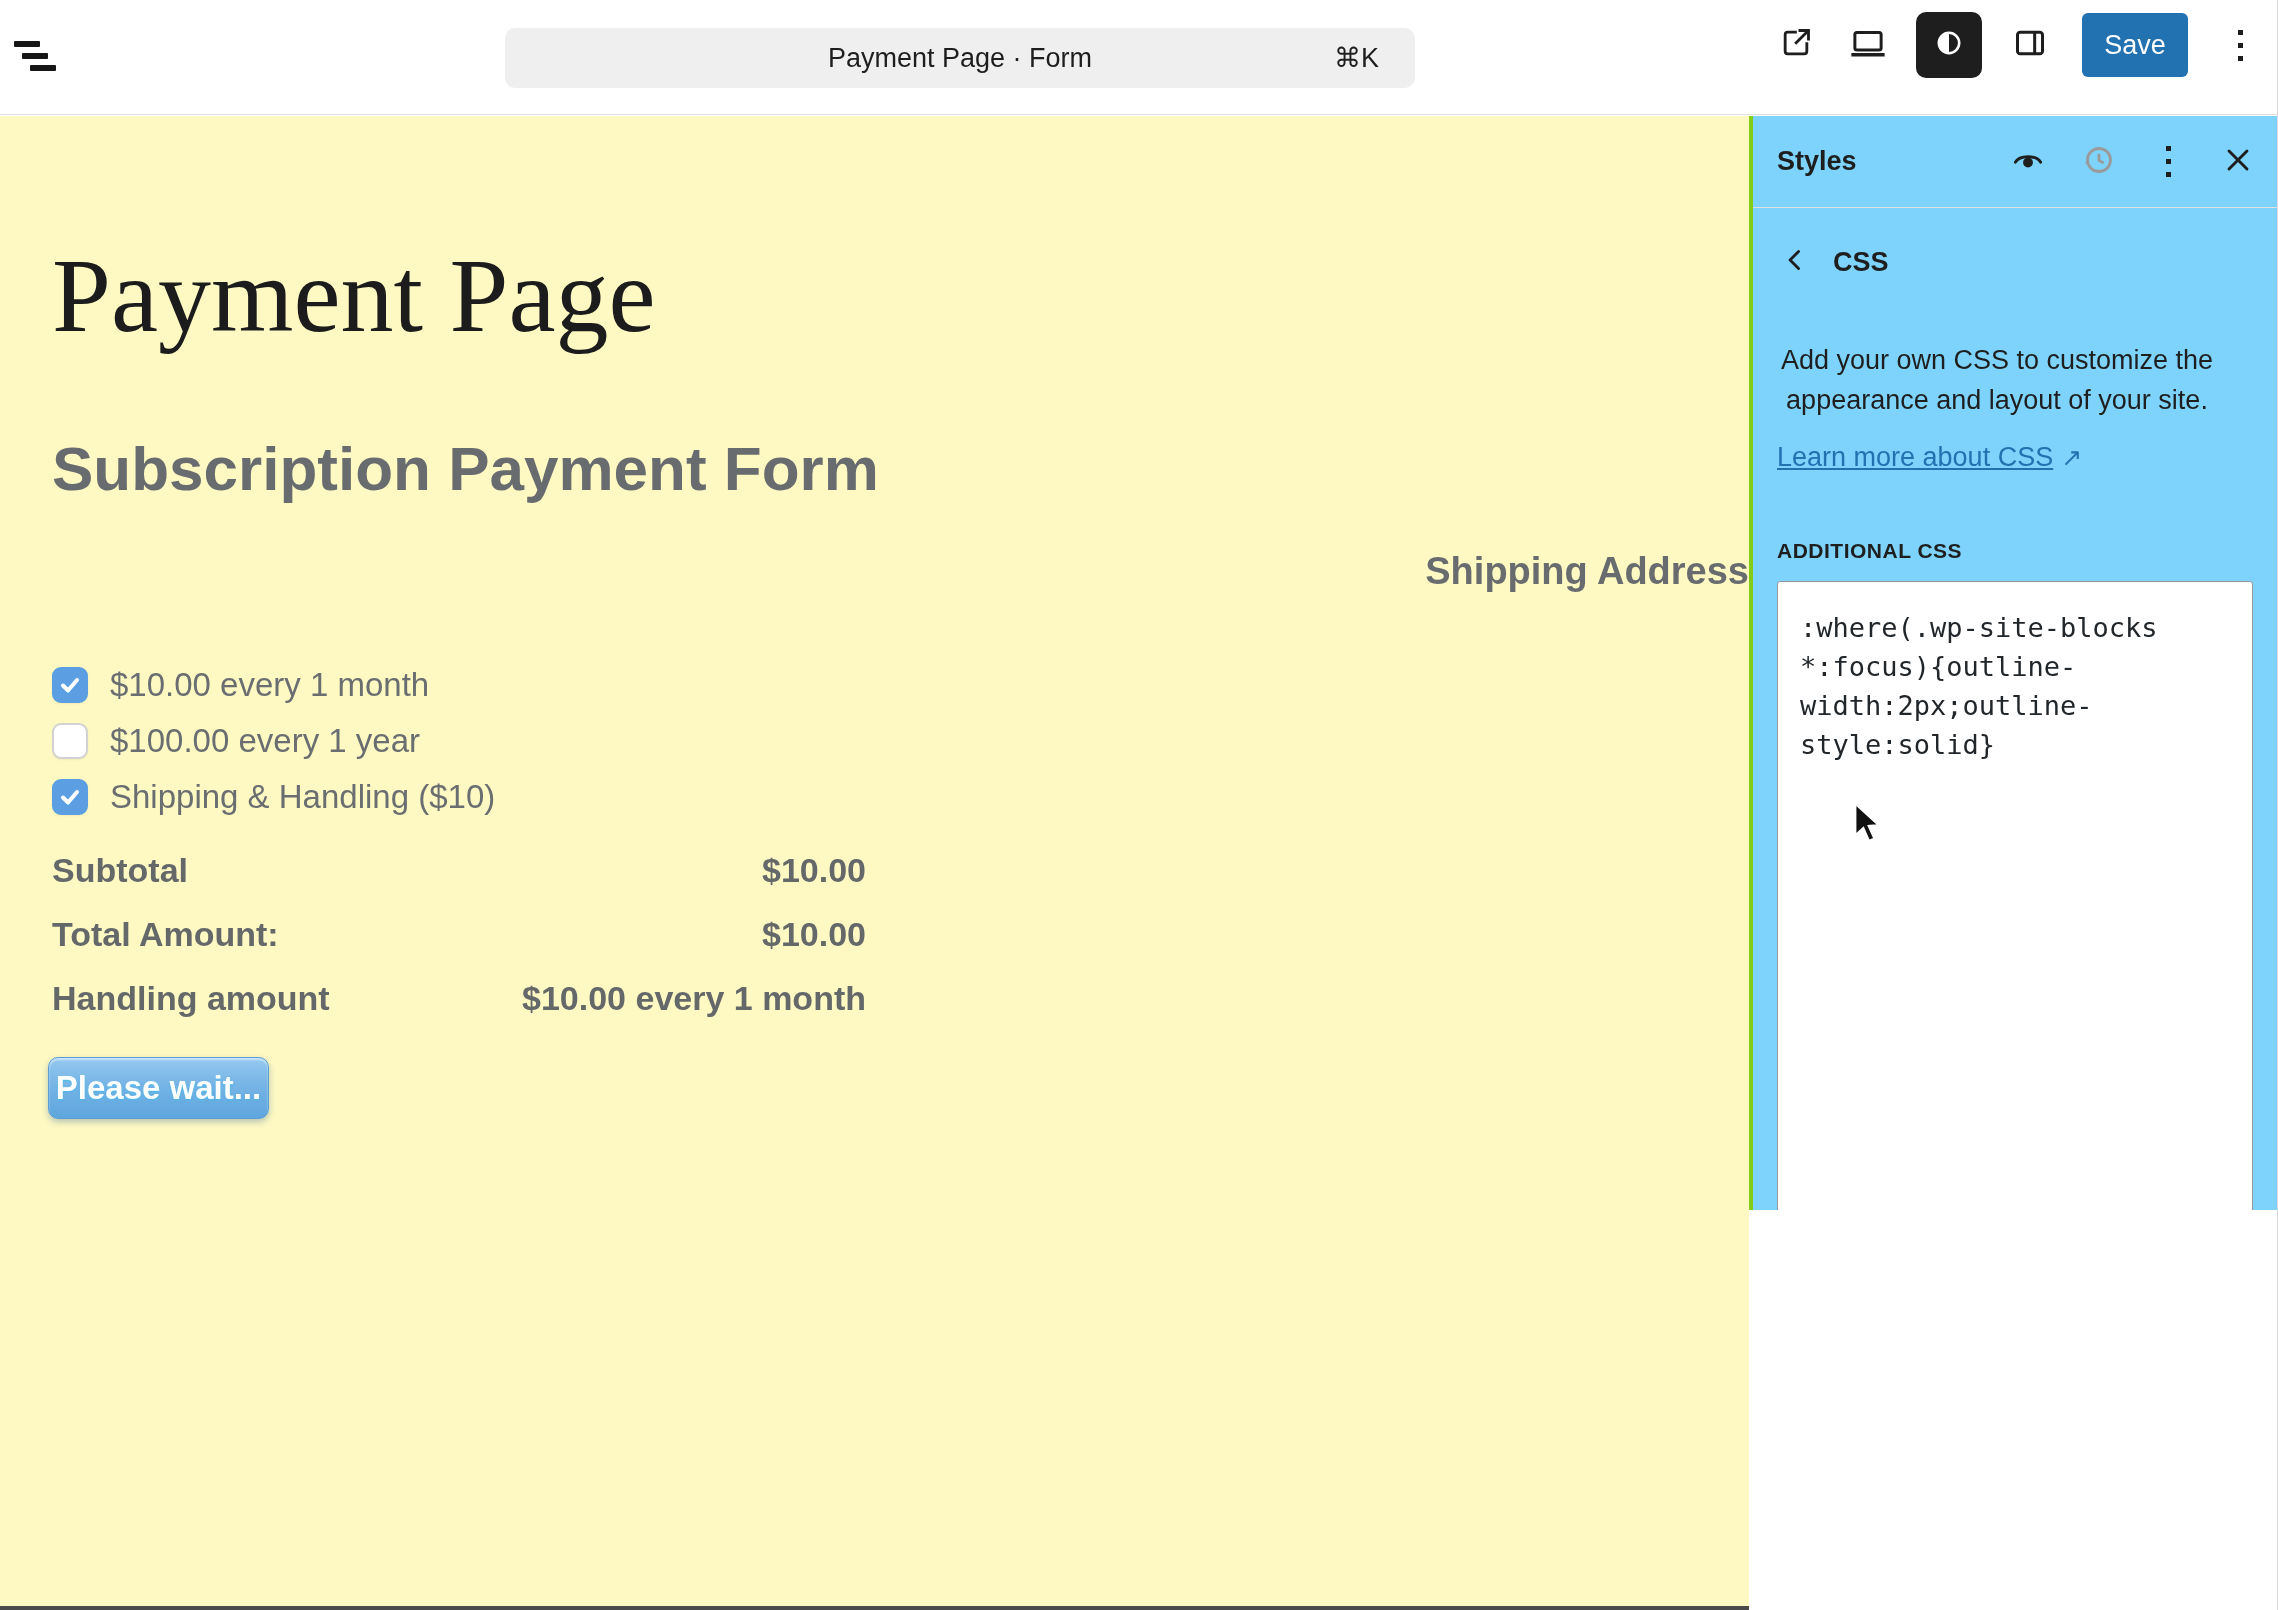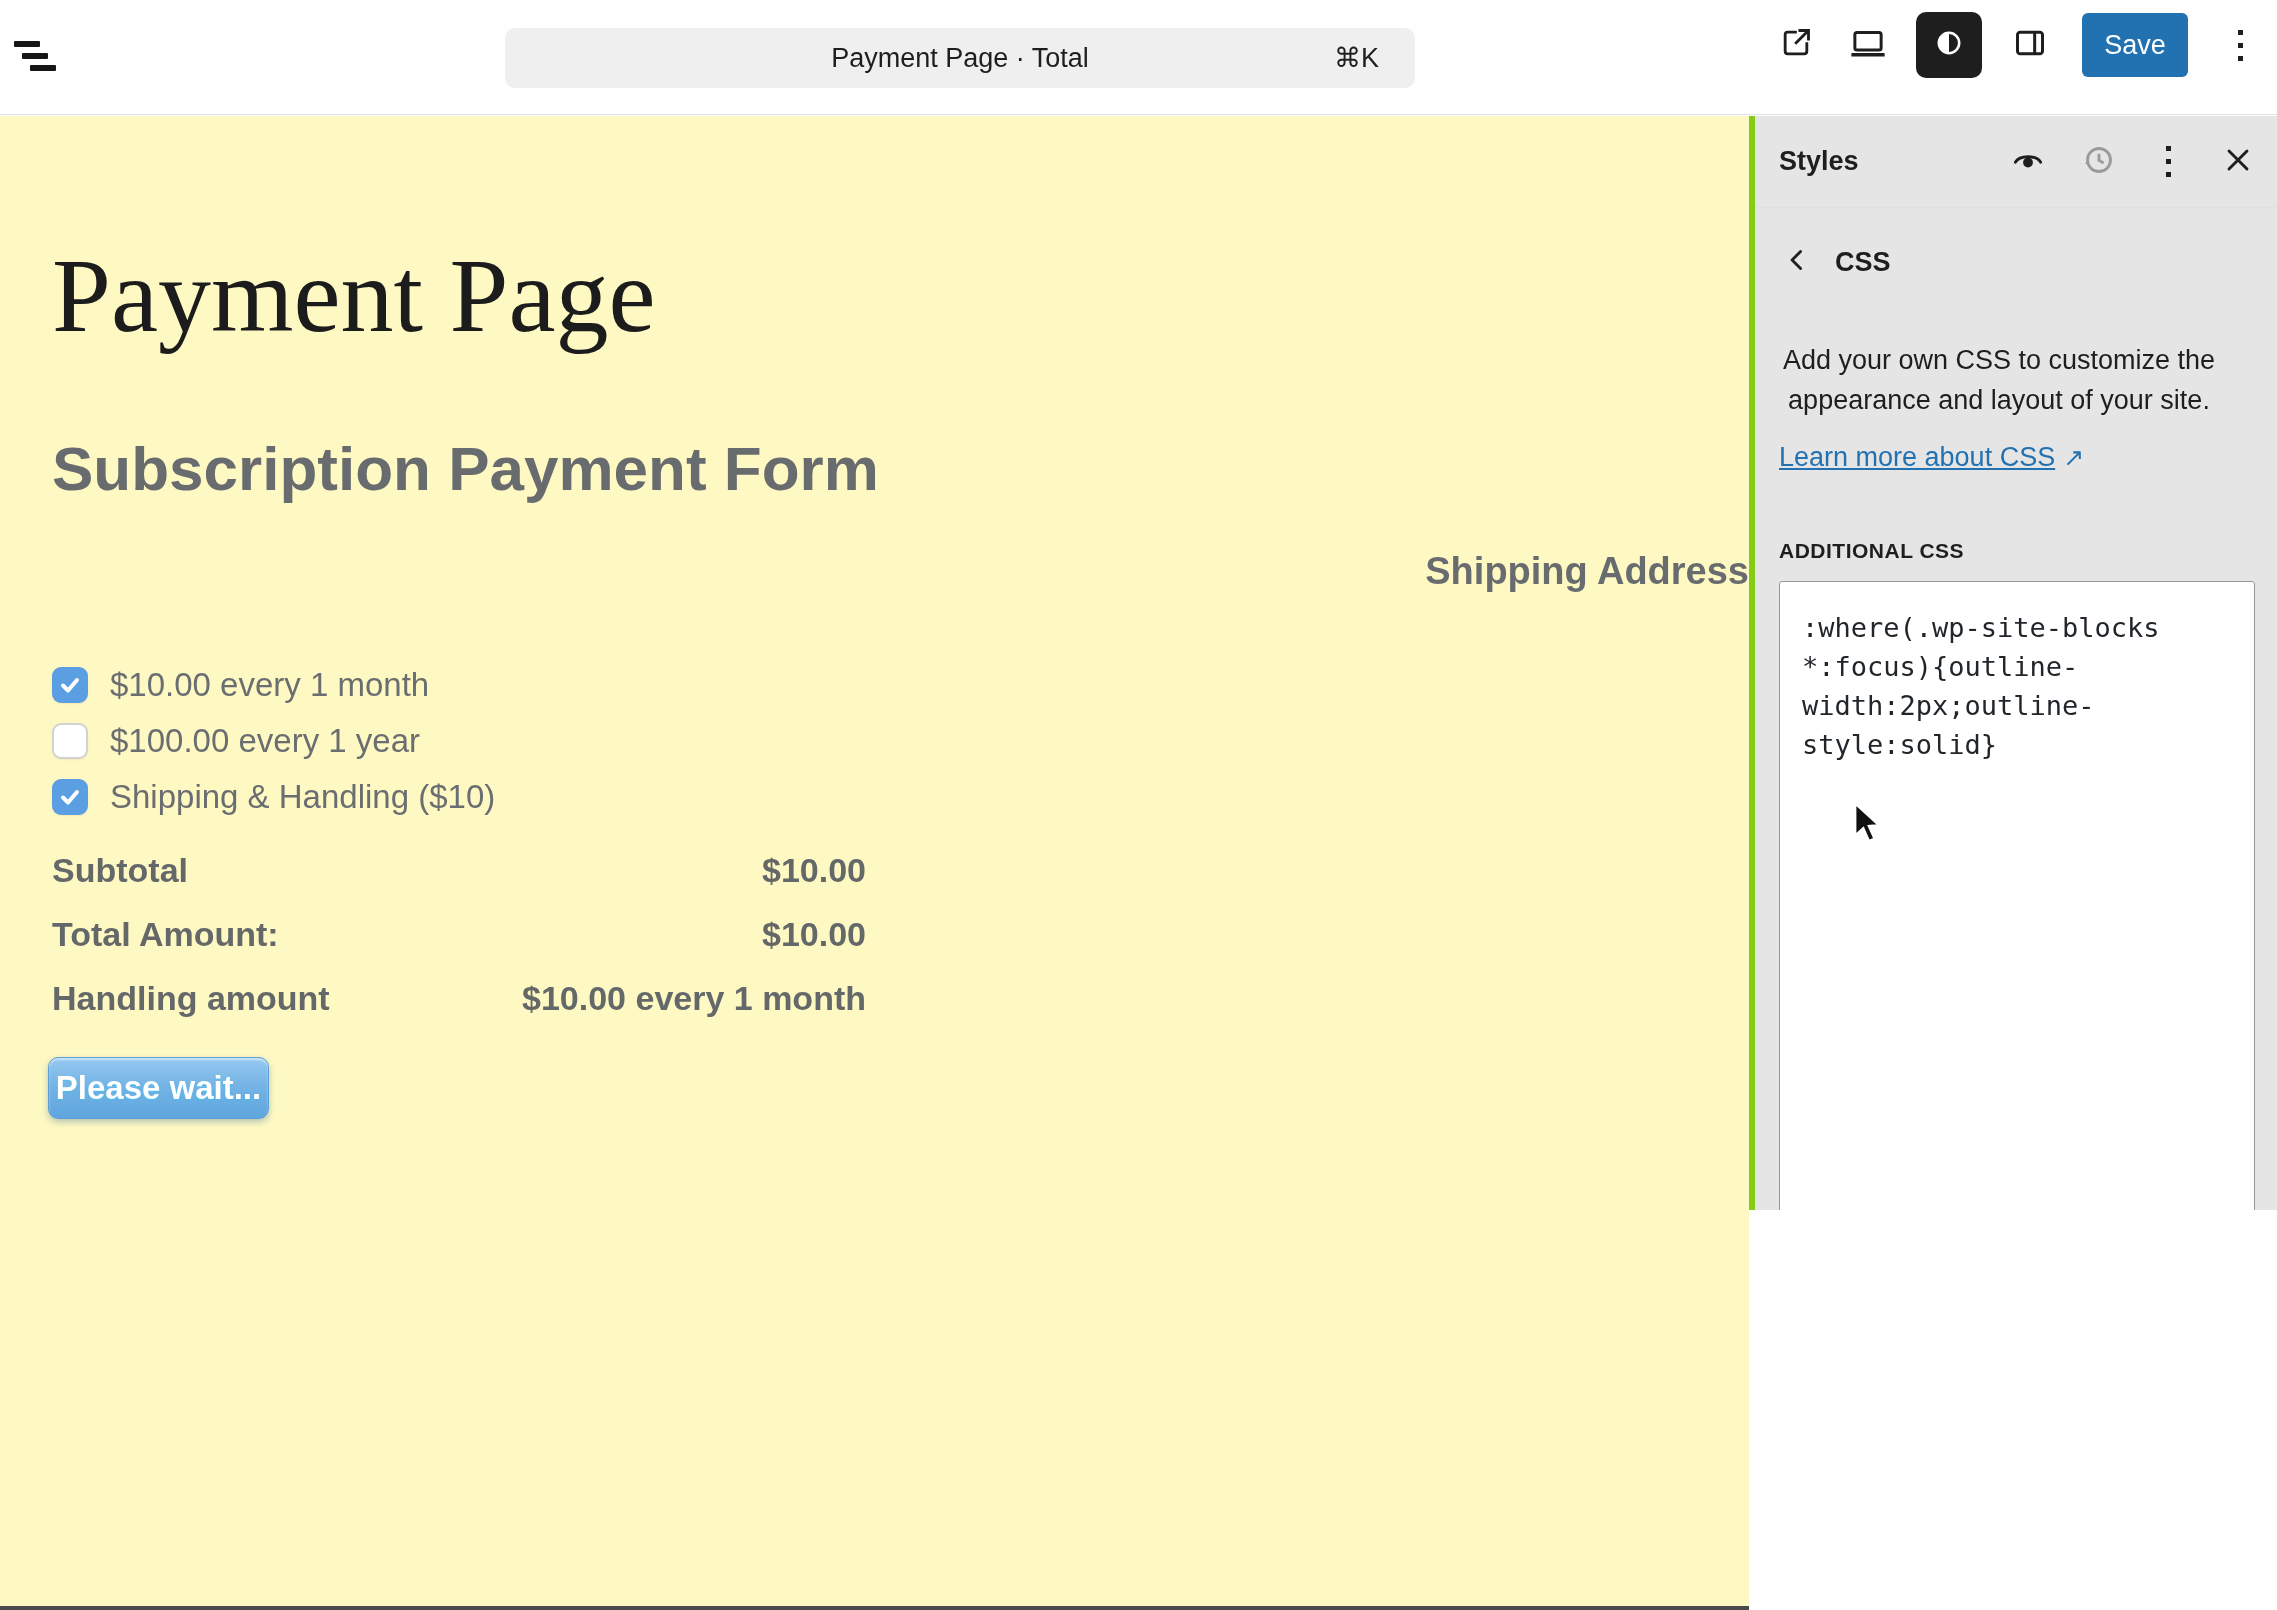--- a/index.html
+++ b/index.html
@@ -66,21 +66,21 @@
   .wait-btn { margin-top:14px; margin-left:-4px; width:221px; height:62px; border-radius:10px;
               border:1px solid #5d9fd4;
               background:linear-gradient(180deg,#95c8f0 0%,#74b3e5 48%,#5ea6de 100%);
               box-shadow:0 3px 6px rgba(90,130,160,0.45), inset 0 2px 2px rgba(255,255,255,0.55);
               color:#fff; font-size:33px; font-weight:700; cursor:pointer;
               font-family:"Liberation Sans",sans-serif;
               text-shadow:0 1px 2px rgba(70,188,235,0.9); }
 
   
   .panel { position:absolute; right:0; top:116px; width:529px; height:1094px;
-           background:#e5e5e5; border-left:6px solid #84cc16; overflow:hidden; }
+           background:#7dd3fc; border-left:4px solid #84cc16; overflow:hidden; }
   .panel-header { height:92px; display:flex; align-items:center; padding:0 20px 0 24px;
                   border-bottom:1px solid #e0e0e0; }
   .panel-title { font-size:27px; font-weight:700; color:#1e1e1e; flex:1; }
   .ph-icon { width:40px; height:40px; display:flex; align-items:center; justify-content:center;
              cursor:pointer; margin-left:30px; flex:none; }
 
   .panel-body { padding:36px 30px 0 24px; }
   .css-row { display:flex; align-items:center; }
   .back-btn { width:36px; height:36px; display:flex; align-items:center; justify-content:center;
               cursor:pointer; }
@@ -104,21 +104,21 @@
 <body>
 
 <div class="topbar">
   <div class="logo">
     <span class="bar b1"></span>
     <span class="bar b2"></span>
     <span class="bar b3"></span>
   </div>
 
   <div class="cmdbar">
-    <span class="cmd-title">Payment Page · Total</span>
+    <span class="cmd-title">Payment Page · Form</span>
     <span class="cmd-kbd">⌘K</span>
   </div>
 
   <div class="topbar-right">
     <div class="icon-btn">
       <span>
         <svg width="40" height="40" viewBox="0 0 24 24" fill="none" stroke="#1e1e1e" stroke-width="1.7">
           <path d="M12.5 5.5H7A1.5 1.5 0 0 0 5.5 7v10A1.5 1.5 0 0 0 7 18.5h10a1.5 1.5 0 0 0 1.5-1.5v-5.5"></path>
           <path d="M13.5 4.5H19.5V10.5"></path>
           <path d="M19 5L11.5 12.5"></path>

